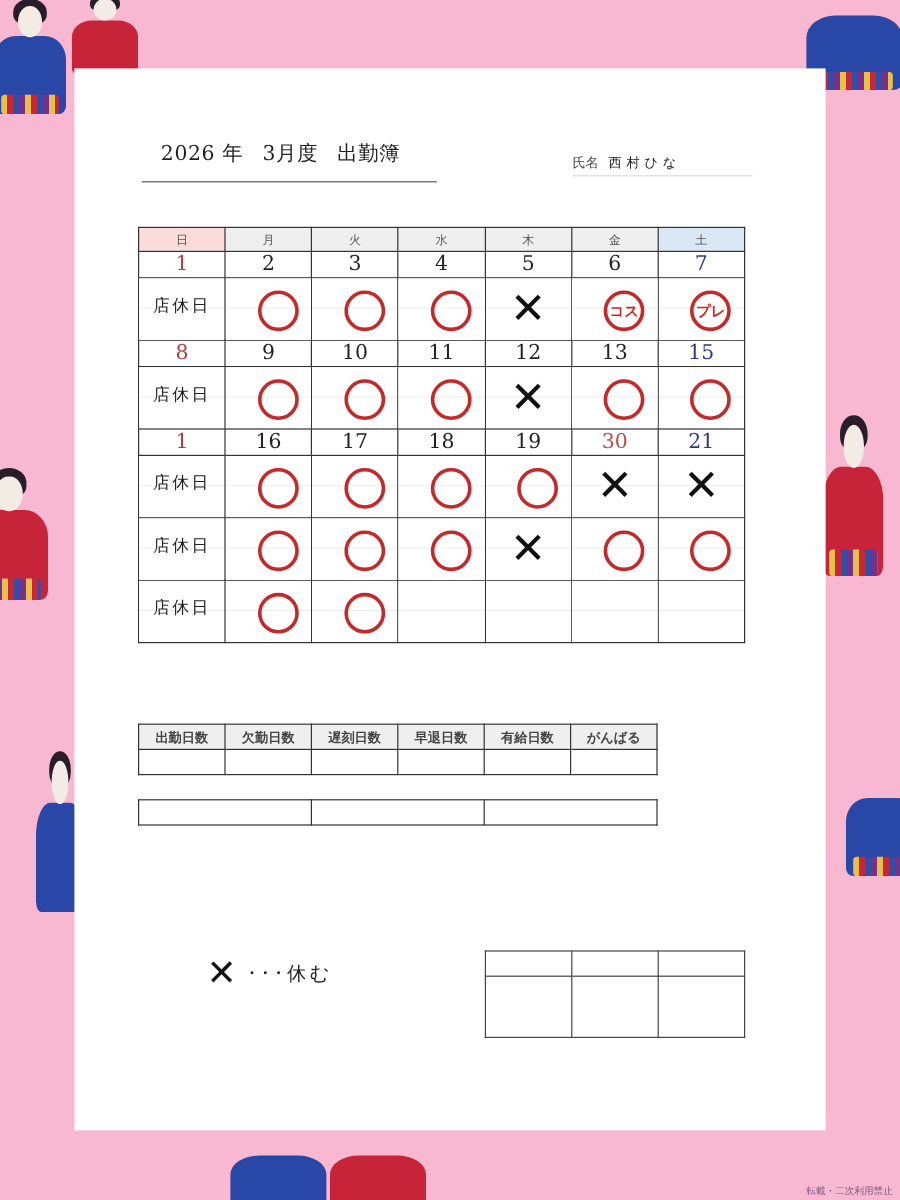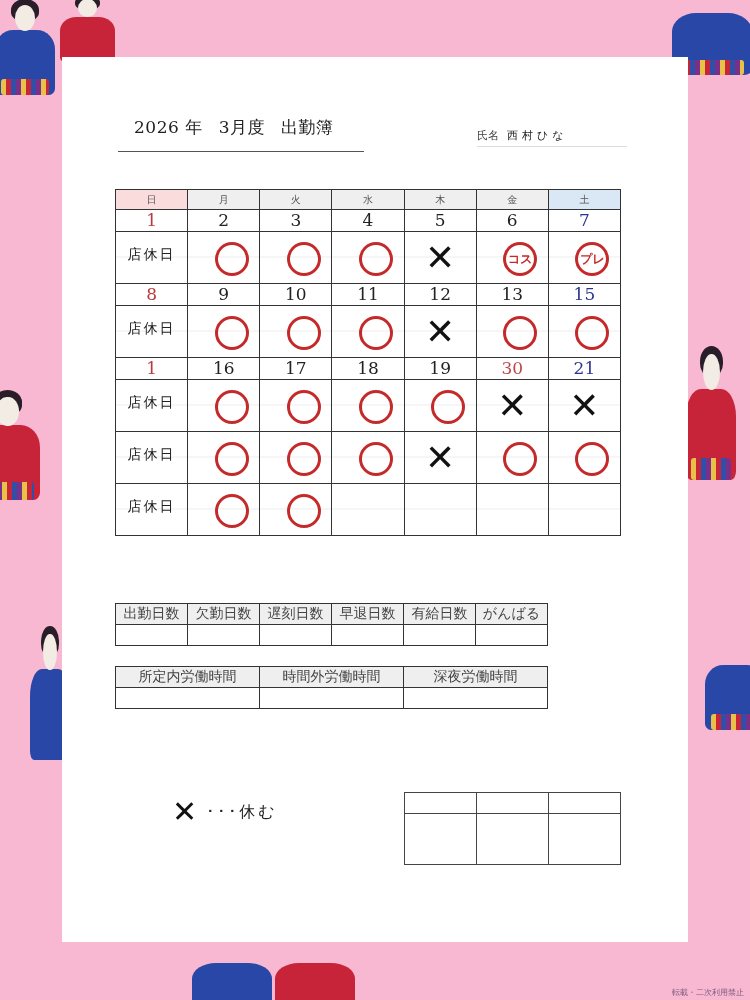--- a/index.html
+++ b/index.html
@@ -36,21 +36,21 @@
   .cal td.date.sun { color:#b83a3a; }
   .cal td.date.sat { color:#2b3590; }
   .cal td.date.red { color:#c04848; }
   .cal td.mark { height:51px; position:relative; background:linear-gradient(#fff 0 24px, #ececec 24px 25px, #fff 25px); }
   .cal td.mark .closed { position:absolute; left:0; right:0; bottom:19px; font-family:"DejaVu Sans","Liberation Sans",sans-serif; font-size:14px; letter-spacing:2px; color:#222; }
   .circle { display:inline-block; width:34px; height:34px; border:3px solid #c42a2a; border-radius:50%; box-sizing:border-box; vertical-align:middle; position:relative; top:1px; font-family:"DejaVu Sans","Liberation Sans",sans-serif; font-size:12px; line-height:28px; color:#c42a2a; font-weight:bold;margin-left:16px; }
   .cross { display:inline-block; font-family:"DejaVu Sans","Liberation Sans",sans-serif; font-size:36px; line-height:40px; color:#111; }
 
   .sum1 { left:115px; top:603px; width:433px; }
   .sum2 { left:115px; top:666px; width:433px; }
-  .sum1 th, .sum2 th { height:20px; font-weight:normal; font-size:14px; color:#444; background:#efefef; }
+  .sum1 th, .sum2 th { height:20px; font-weight:bold; font-size:11px; color:#444; background:#efefef; }
   .sum1 td, .sum2 td { height:20px; }
 
   .legend { position:absolute; left:172px; top:794px; font-family:"DejaVu Sans","Liberation Sans",sans-serif; color:#222; }
   .legend .li { height:36px; display:flex; align-items:center; font-size:16px; letter-spacing:3px; }
   .legend .circle { width:27px; height:27px; border-width:2.5px; top:0; margin-right:6px; }
   .legend .cross { font-size:30px; margin-right:6px; line-height:30px; }
 
   .stamp { left:404px; top:792px; width:217px; }
   .stamp td { border:1px solid #444; }
   .stamp tr.h td { height:20px; }
@@ -231,25 +231,20 @@
     <td></td>
     <td></td>
     <td></td>
     <td></td>
   </tr>
 </tbody>
   </table>
 
 <table class="sum2">
   <tbody>
-      <tr>
-    <th>所定内労働時間</th>
-    <th>時間外労働時間</th>
-    <th>深夜労働時間</th>
-  </tr>
   <tr>
     <td></td>
     <td></td>
     <td></td>
   </tr>
 </tbody>
   </table>
 
 <div class="legend">
   <div class="li">

